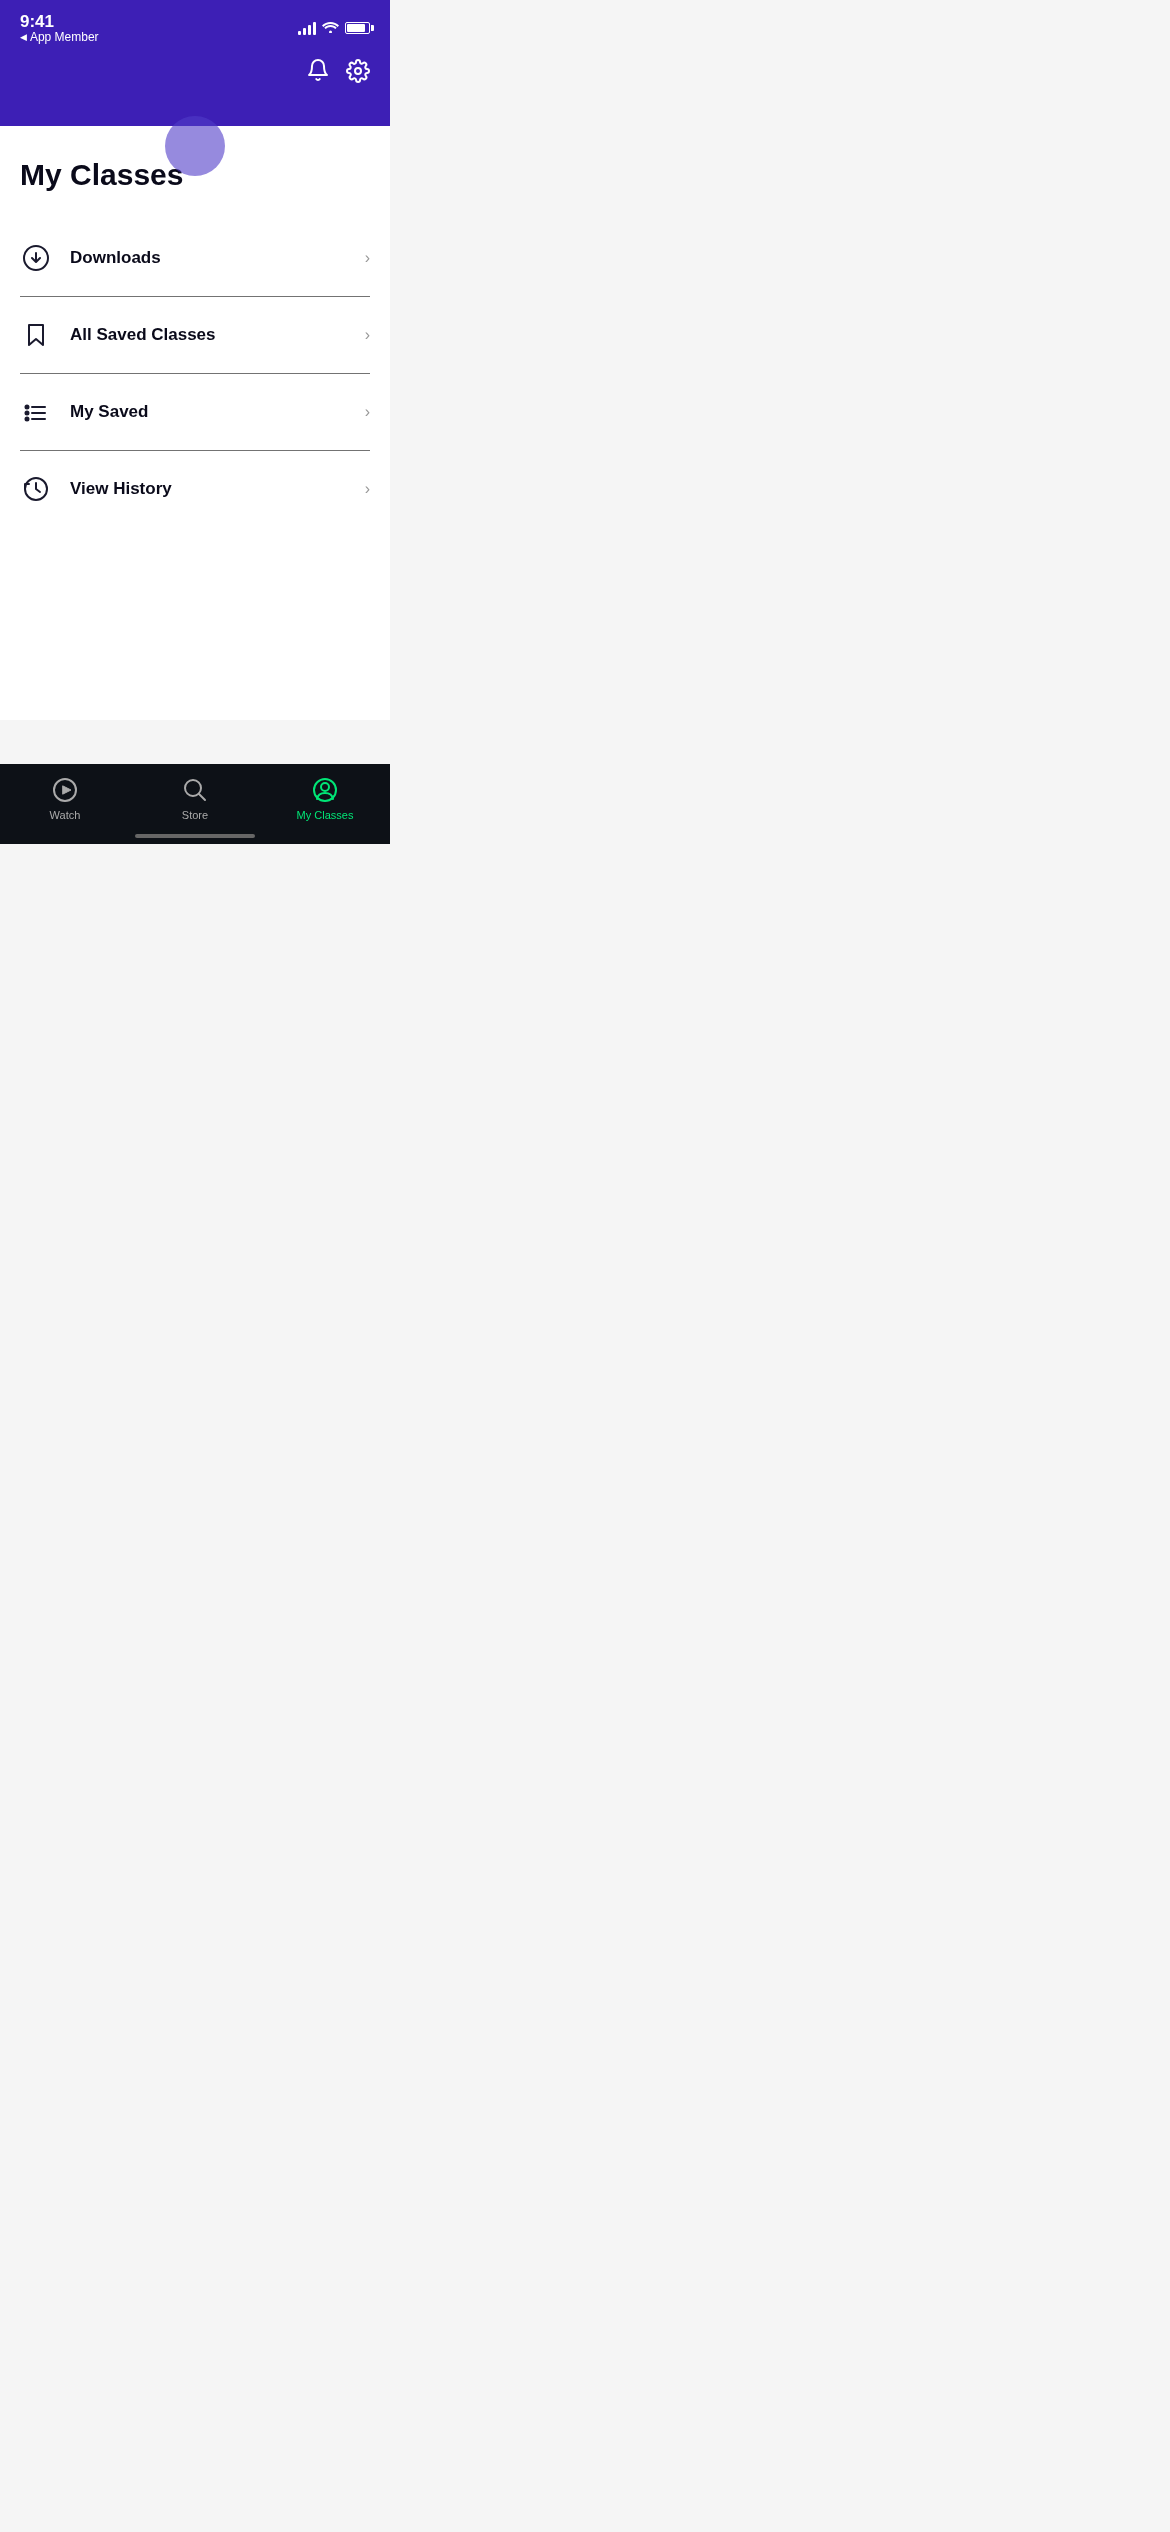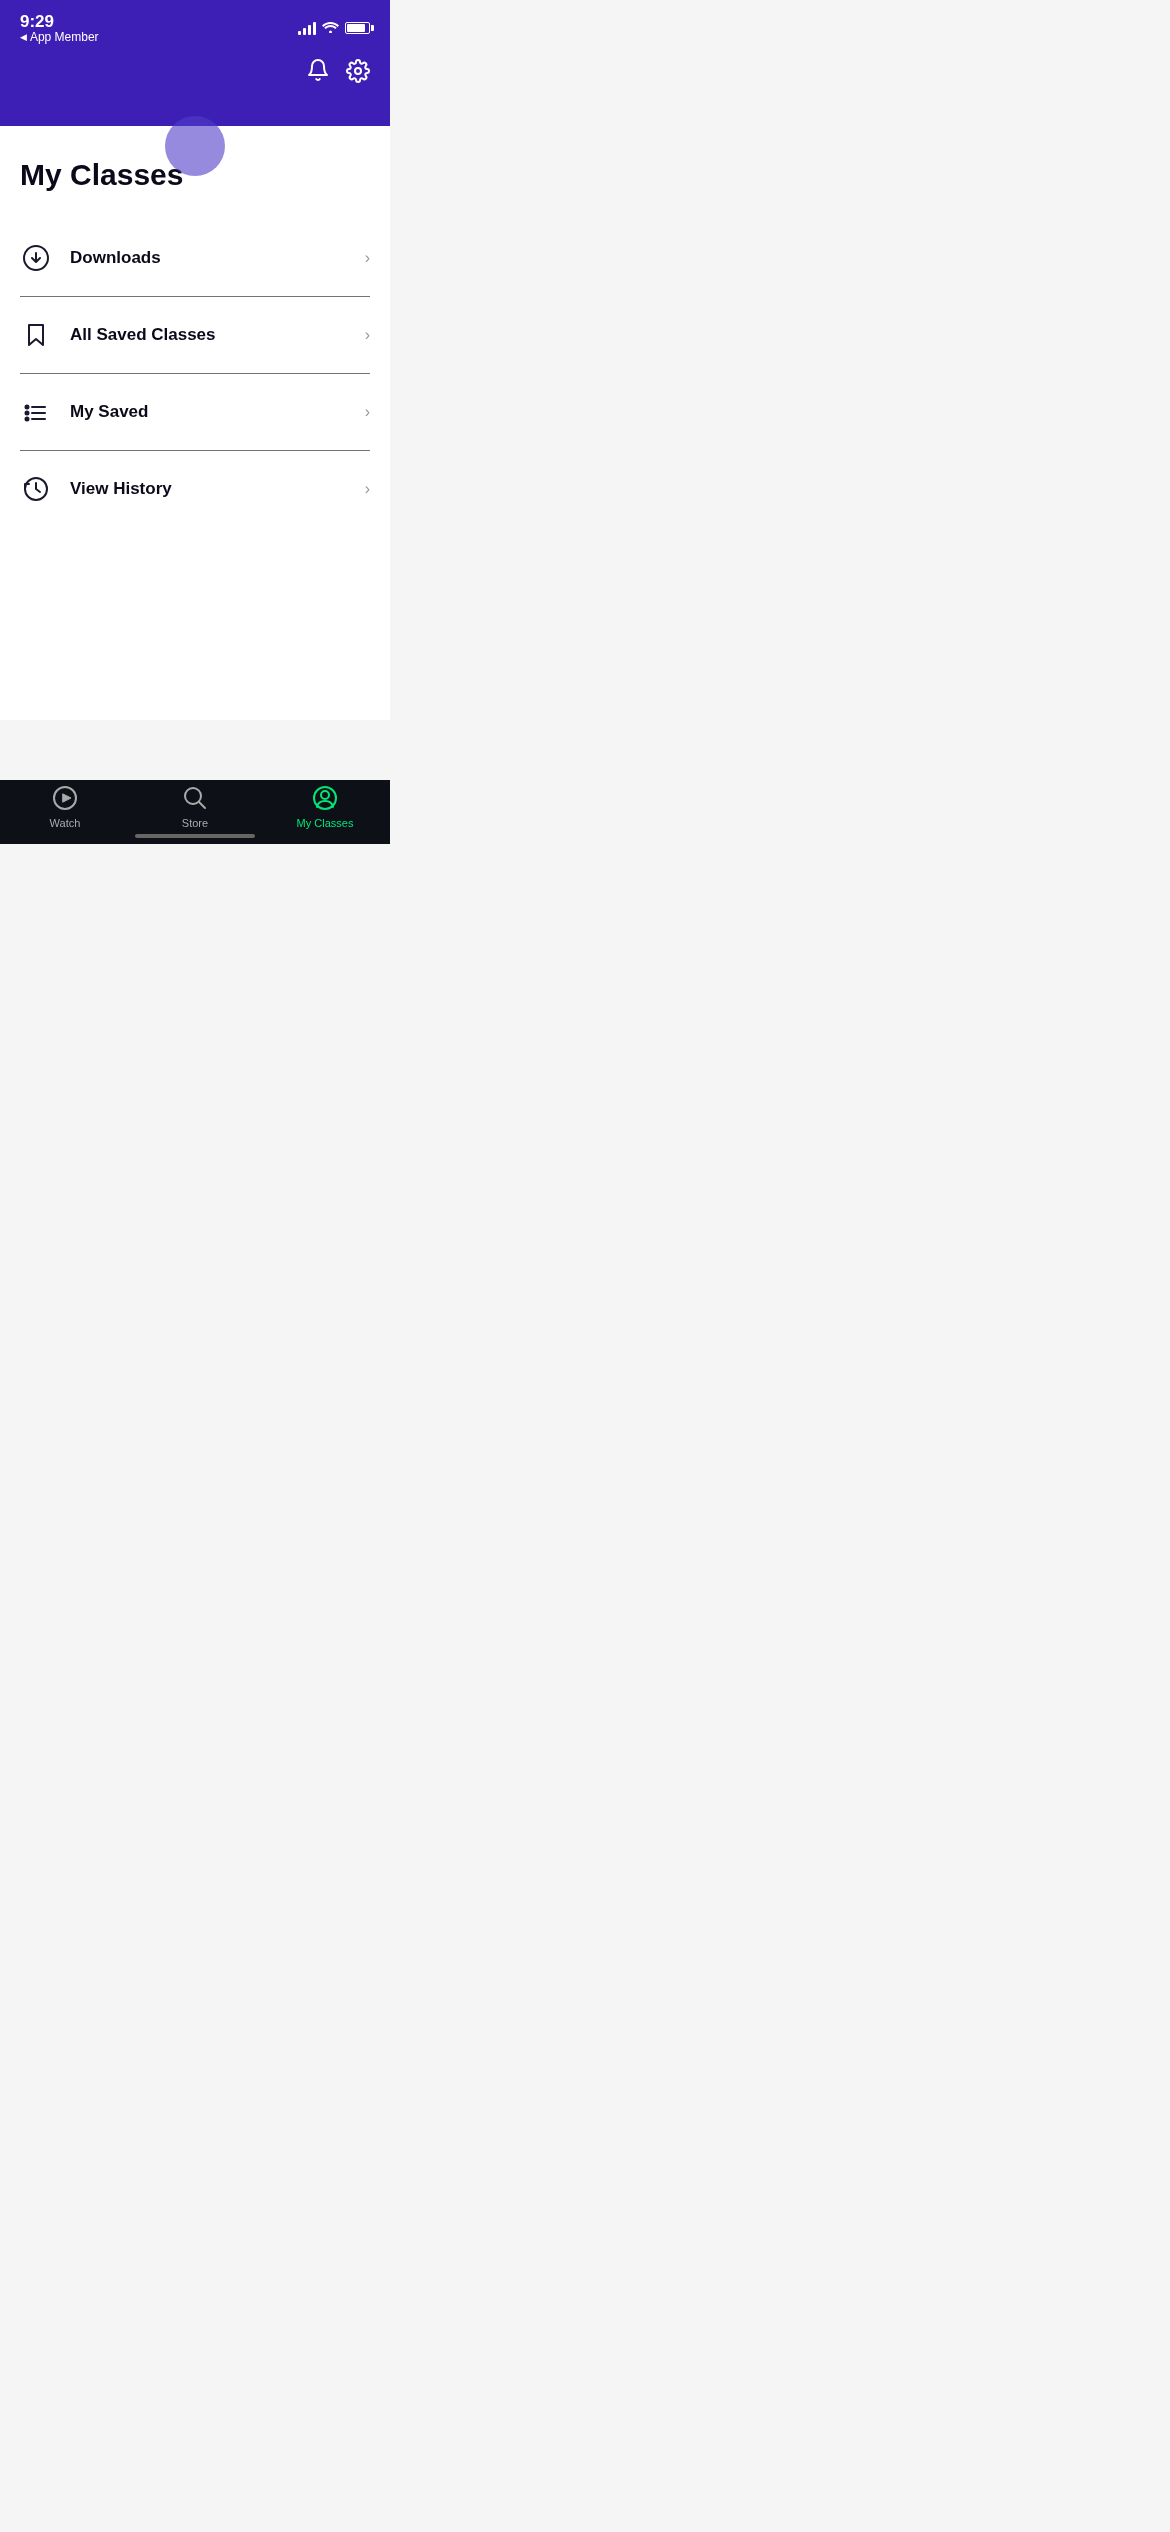--- a/index.html
+++ b/index.html
@@ -259,21 +259,21 @@
     .bottom-nav {
       position: absolute;
       bottom: 0;
       left: 0;
       right: 0;
       background: #0d1117;
       display: flex;
       justify-content: space-around;
       align-items: center;
       padding: 12px 0 24px 0;
-      height: 64px;
+      height: 80px;
     }
 
     .nav-item {
       display: flex;
       flex-direction: column;
       align-items: center;
       gap: 5px;
       cursor: pointer;
       background: none;
       border: none;
@@ -324,21 +324,21 @@
       height: 4px;
       background: #666;
       border-radius: 2px;
     }
   </style>
 </head>
 <body>
 
 <div class="status-bar">
   <div class="status-left">
-    <span class="status-time">9:29</span>
+    <span class="status-time">9:41</span>
     <span class="status-appstore">App Member</span>
   </div>
   <div class="status-icons">
     <div class="signal-bars">
       <div class="signal-bar" style="height:4px"></div>
       <div class="signal-bar" style="height:7px"></div>
       <div class="signal-bar" style="height:10px"></div>
       <div class="signal-bar" style="height:13px"></div>
     </div>
     <span class="wifi-icon">

